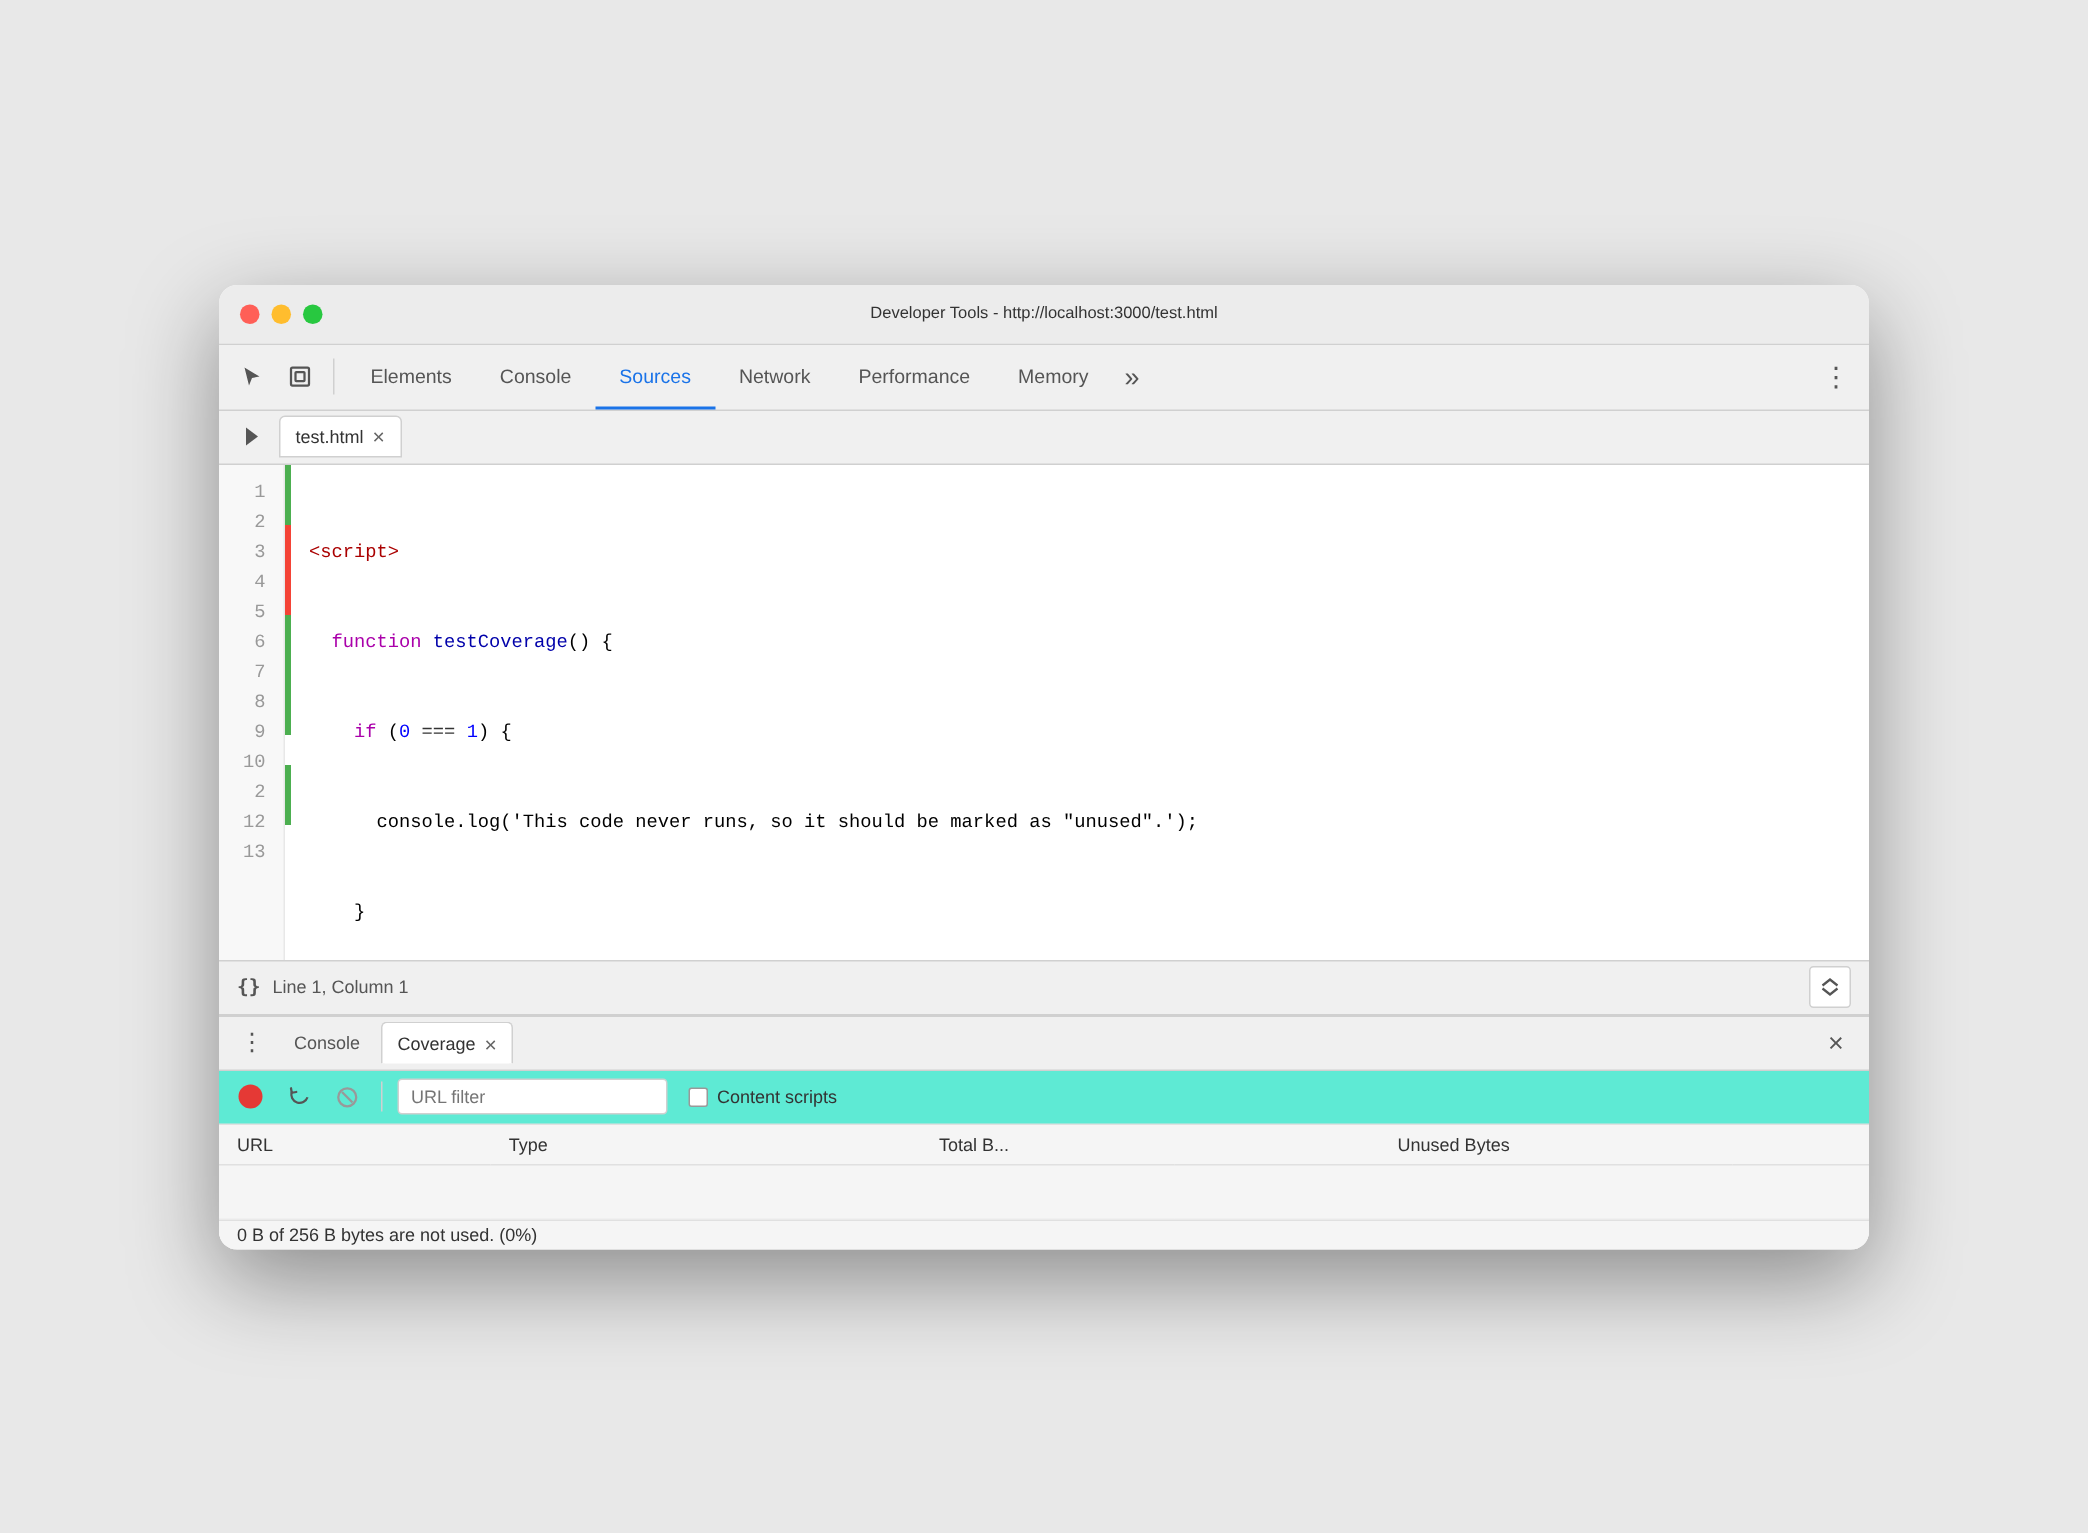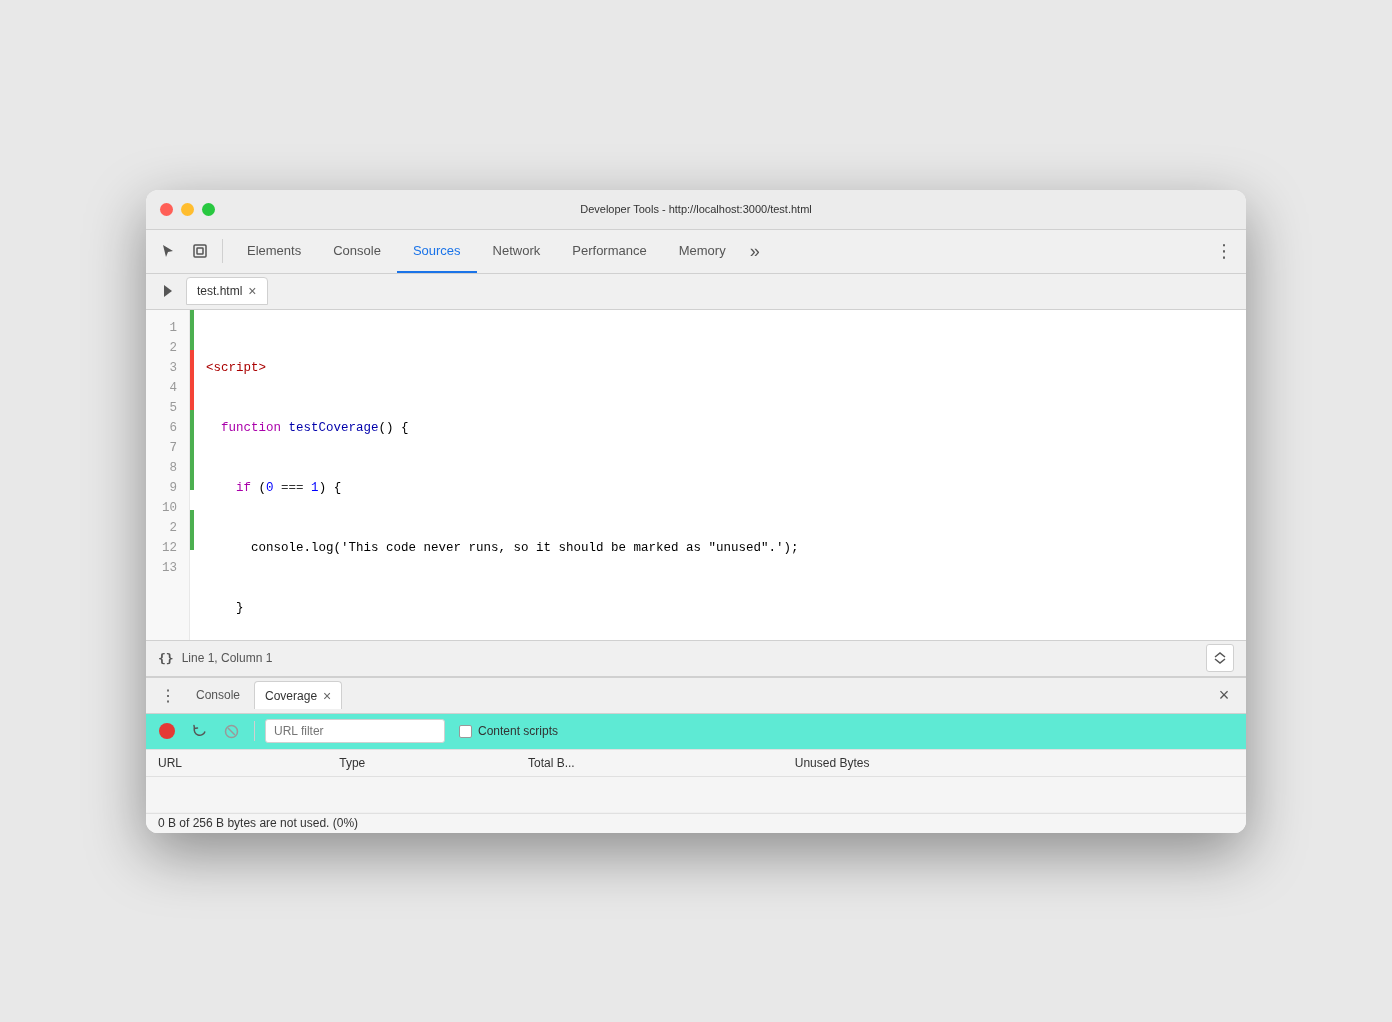--- a/index.html
+++ b/index.html
@@ -372,21 +372,21 @@
       background: #f5f5f5;
       border-bottom: 1px solid #e0e0e0;
     }
     .coverage-table th {
       padding: 6px 12px;
       text-align: left;
       font-weight: 500;
       color: #333;
       white-space: nowrap;
     }
-    .coverage-table th.right { text-align: left; }
+    .coverage-table th.right { text-align: center; }
     .coverage-table td {
       padding: 5px 12px;
       color: #333;
       border-bottom: 1px solid #f0f0f0;
     }
     .coverage-table td.right { text-align: right; }
     .coverage-bar-cell {
       width: 60px;
       padding: 5px 12px;
     }

